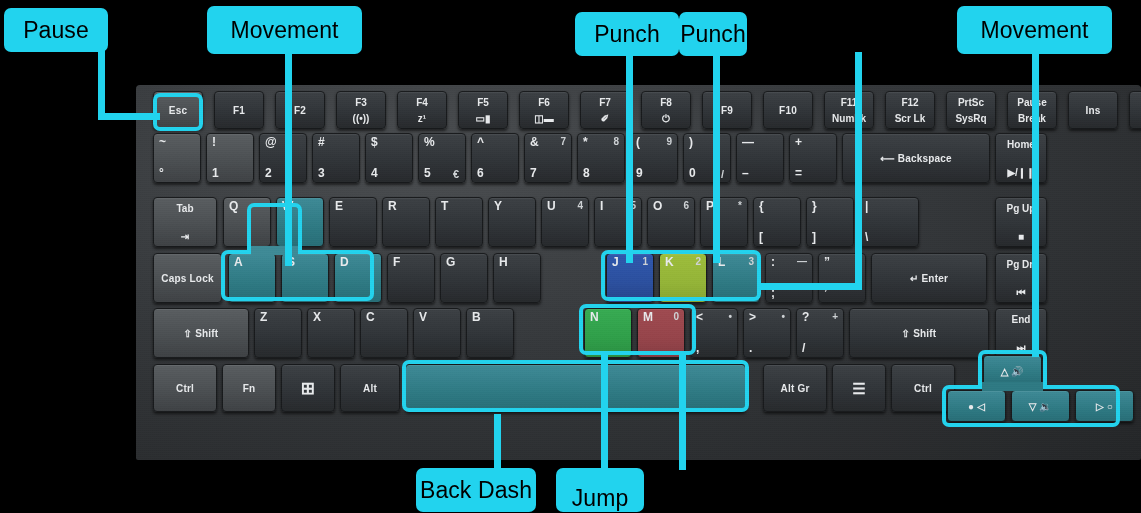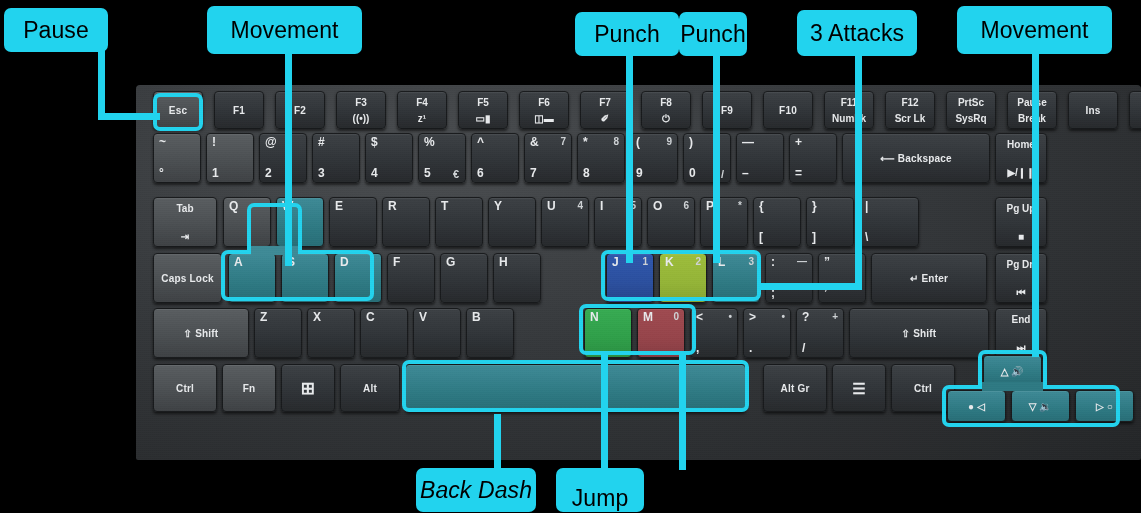--- a/index.html
+++ b/index.html
@@ -508,29 +508,26 @@
   </div>
 
   <div class="callout" style="left:575px; top:12px; width:104px; height:44px;">
     <span>Punch</span>
   </div>
 
   <div class="callout" style="left:679px; top:12px; width:68px;  height:44px;">
     <span>Punch</span>
   </div>
 
-  <div class="callout" style="left:797px; top:10px; width:120px; height:46px;">
-    <span>3 Attacks</span>
-  </div>
 
   <div class="callout" style="left:957px; top:6px;  width:155px; height:48px;">
     <span>Movement</span>
   </div>
 
-  <div class="callout" style="left:416px; top:468px; width:120px; height:44px;font-style:italic;">
+  <div class="callout" style="left:416px; top:468px; width:120px; height:44px;">
     <span>Back Dash</span>
   </div>
 
   <div class="callout" style="left:556px; top:468px; width:88px;  height:44px;align-items:flex-end;">
     <span>Jump</span>
   </div>
 
 
 </div>
 

